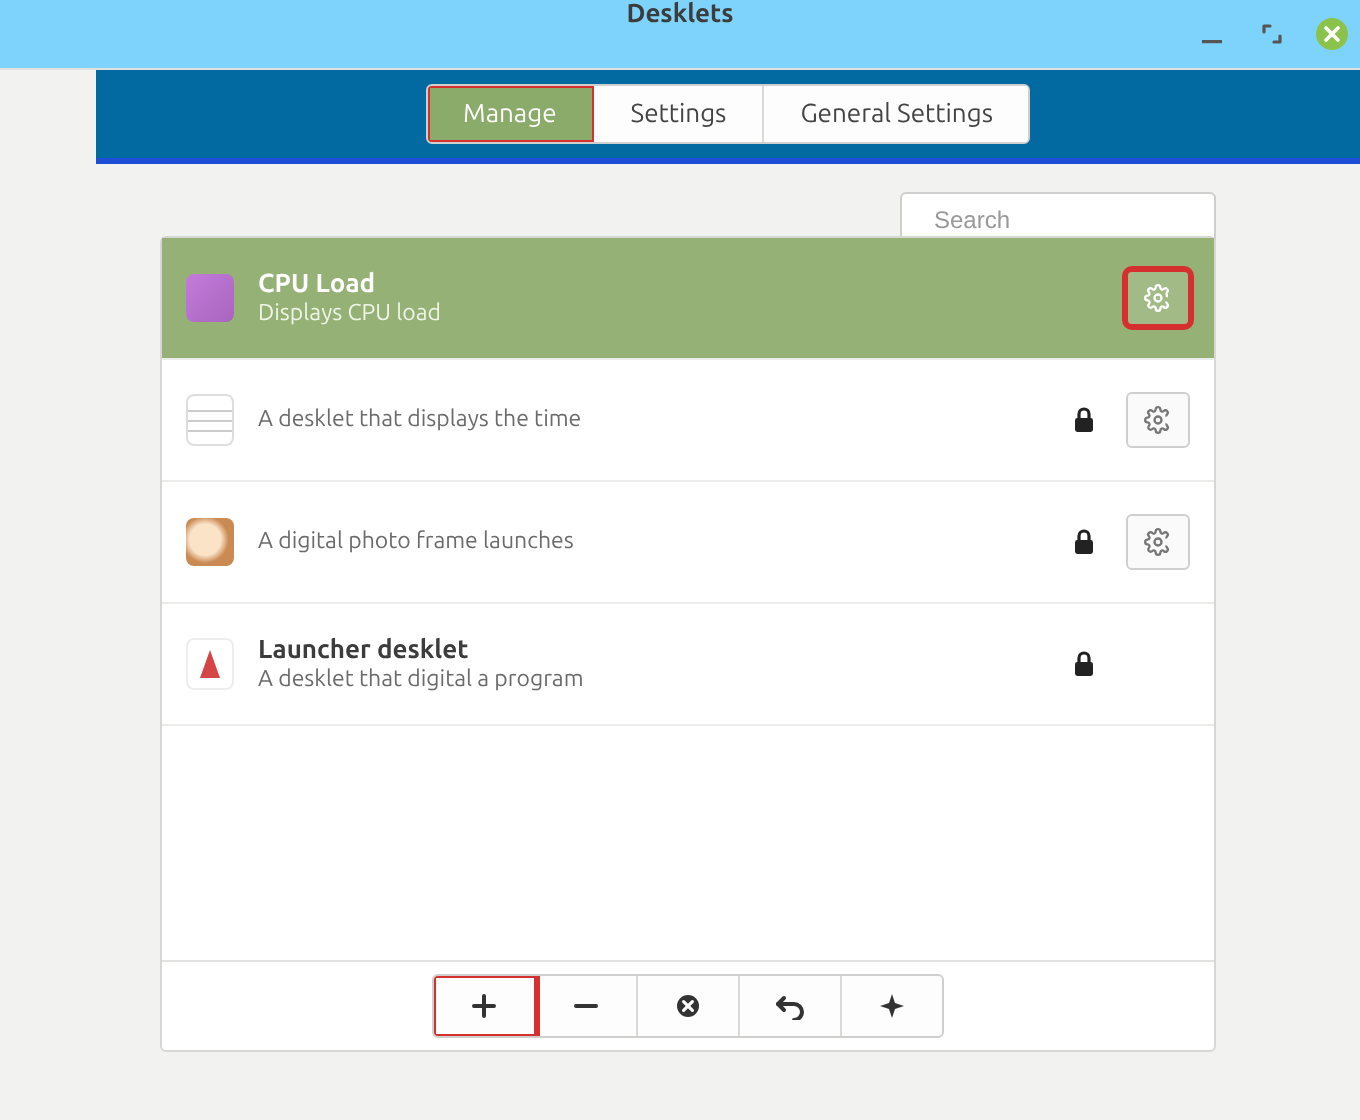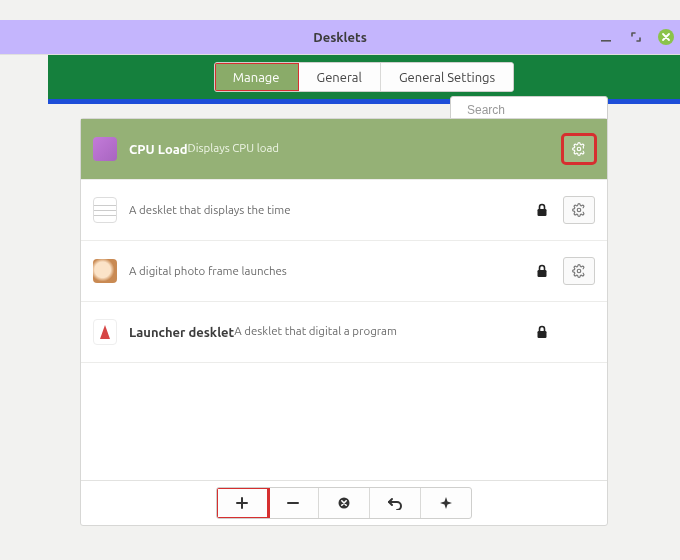--- a/index.html
+++ b/index.html
@@ -9,26 +9,24 @@
     height: 560px;
     background: #f2f2f0;
     font-family: "Ubuntu", "Noto Sans", "DejaVu Sans", sans-serif;
     font-size: 13px;
     color: #3c3c3c;
     overflow: hidden;
   }
   .titlebar {
     height: 34px;
     display: flex;
-    align-items: center;
     justify-content: center;
     position: relative;
-    background: #c4b5fd;
+    background: #7dd3fc;
     border-bottom: 1px solid #e0e0de;
-    margin-top: 20px;
   }
   .titlebar .title {
     font-weight: 600;
     font-size: 13px;
   }
   .win-controls {
     position: absolute;
     right: 6px;
     top: 0;
     height: 34px;
@@ -54,22 +52,22 @@
     display: flex;
     align-items: center;
     justify-content: center;
   }
   .win-close svg { display:block; }
   .toolbar {
     height: 44px;
     display: flex;
     align-items: center;
     justify-content: center;
-    border-bottom: 5px solid #1d4ed8;
-    background: #15803d;
+    border-bottom: 3px solid #1d4ed8;
+    background: #0369a1;
     margin-left: 48px;
   }
   .tabgroup {
     display: flex;
     border: 1px solid #cfcfcd;
     border-radius: 3px;
     overflow: hidden;
     background: #fdfdfd;
   }
   .tab {
@@ -155,21 +153,21 @@
     width: 24px;
     height: 24px;
     flex: 0 0 24px;
     display: flex;
     align-items: center;
     justify-content: center;
   }
   .row .text-slot {
     flex: 1;
     display: flex;
-    flex-direction: row;
+    flex-direction: column;
     line-height: 1.25;
   }
   .row .title-text {
     font-weight: 600;
     font-size: 13px;
   }
   .row .desc-text {
     font-size: 11.5px;
     color: #6b6b6b;
   }
@@ -278,21 +276,21 @@
       <svg width="10" height="10" viewBox="0 0 10 10">
           <path d="M2 2 L8 8 M8 2 L2 8" stroke="#fff" stroke-width="1.8" stroke-linecap="round"></path>
         </svg>
     </div>
   </div>
 </div>
 
 <div class="toolbar">
   <div class="tabgroup">
     <div class="tab active highlight-red">Manage</div>
-    <div class="tab">General</div>
+    <div class="tab">Settings</div>
     <div class="tab">General Settings</div>
   </div>
 </div>
 
 <div class="content-area">
 
   <div class="search-row">
     <div class="search-box">
       <svg width="12" height="12" viewBox="0 0 16 16">
           <circle cx="7" cy="7" r="5" stroke="#555" stroke-width="1.8" fill="none"></circle>

